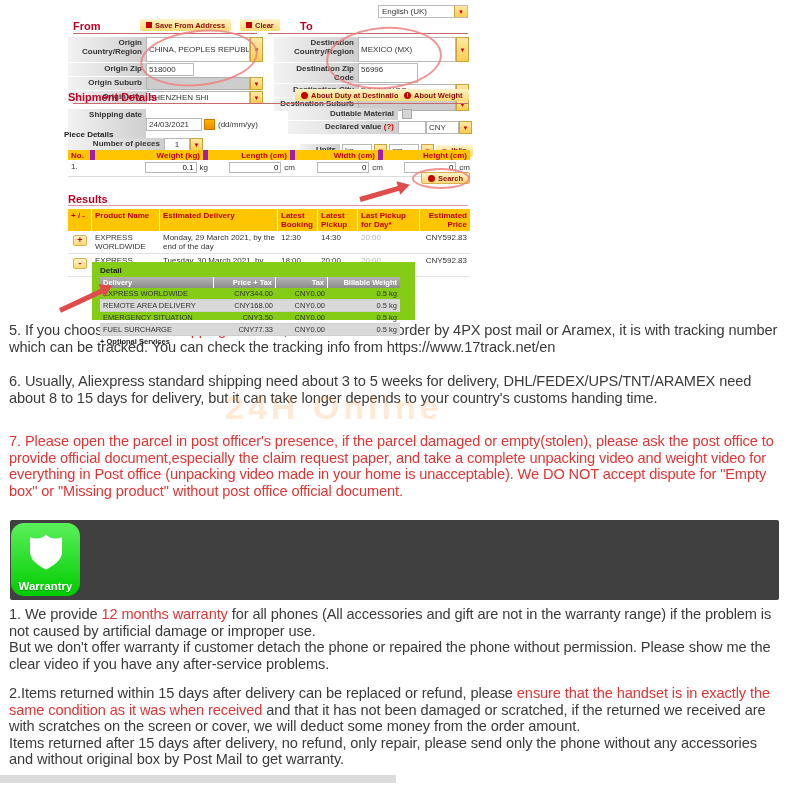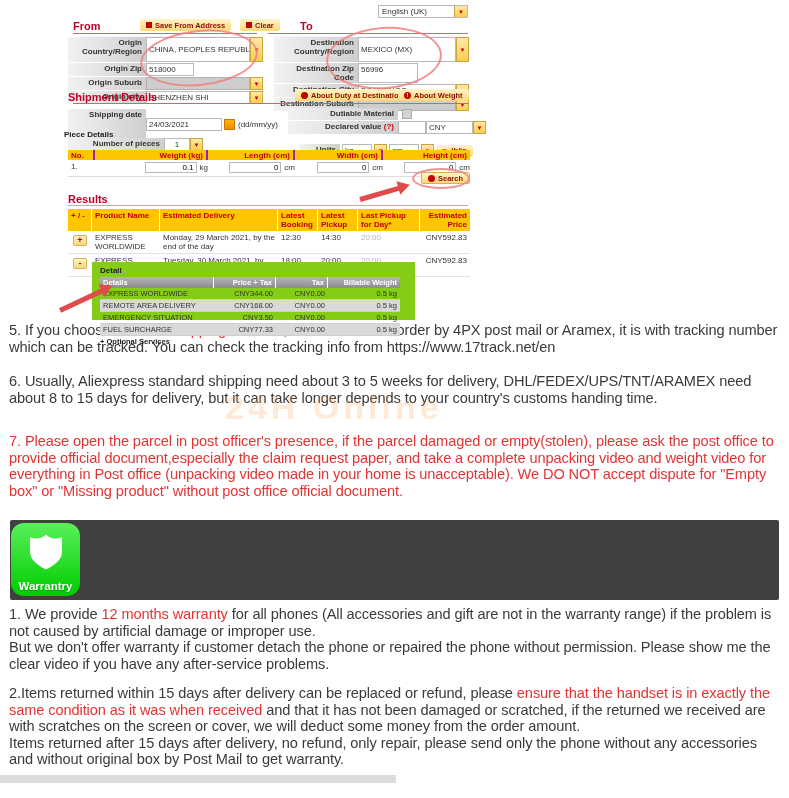--- a/index.html
+++ b/index.html
@@ -29,21 +29,21 @@
             padding:1px 4px 1px 2px; line-height:1.15; }
   .flabel.w84 { width:84px; }
   .fvalue { flex:1; background:#fff; border:1px solid #b9b9b9; padding:1px 2px; display:flex; align-items:center;
             white-space:nowrap; overflow:hidden; }
   .fvalue.gray { background:#cdcdcd; border-color:#b0b0b0; }
   .farrow { width:13px; background:linear-gradient(#ffe9a8,#fccd4e); border:1px solid #caa43c; color:#c00;
             font-size:6px; display:flex; align-items:center; justify-content:center; }
   .shortin { background:#fff; border:1px solid #b9b9b9; padding:1px 2px; }
   .secthead { position:absolute; left:68px; }
   .goldrow { display:flex; background:#ffc600; color:#c00000; font-weight:bold; height:10px; align-items:center; }
-  .goldrow > div { border-right:2px solid #a21caf; padding:0 3px; height:100%; display:flex; align-items:center; }
+  .goldrow > div { border-right:5px solid #a21caf; padding:0 3px; height:100%; display:flex; align-items:center; }
   .cal-ico { width:11px; height:11px; background:linear-gradient(#ffb300,#f08a00); border:1px solid #c87a00;
              display:inline-block; }
   .chk { width:10px; height:10px; background:#d4d4d4; border:1px solid #a8a8a8; display:inline-block; }
 
   .ptable { position:absolute; left:68px; top:150px; width:402px; }
   .pcells > div:nth-child(1){ width:27px; }
   .pcells > div:nth-child(2){ width:113px; justify-content:flex-end; }
   .pcells > div:nth-child(3){ width:87px; justify-content:flex-end; }
   .pcells > div:nth-child(4){ width:88px; justify-content:flex-end; }
   .pcells > div:nth-child(5){ width:87px; justify-content:flex-end; border-right:none; }
@@ -186,33 +186,33 @@
     <span>About Duty at Destination</span>
   </button>
   <button class="tanbtn" style="position:absolute;left:398px;top:89px;border:none;cursor:pointer;">
     <span class="ico-ci">!</span>
     <span>About Weight</span>
   </button>
   <div class="rule" style="left:73px;top:103px;width:395px;"></div>
 
   <div style="position:absolute;left:68px;top:109px;width:210px;display:flex;align-items:center;">
     <div class="flabel" style="height:30px;">Shipping date</div>
-    <div class="shortin" style="width:76px;height:13px;">24/03/2021</div>
+    <div class="shortin" style="width:56px;height:13px;">24/03/2021</div>
     <span class="cal-ico" style="margin-left:2px;"></span>
     <span style="margin-left:3px;">(dd/mm/yy)</span>
   </div>
 
   <div style="position:absolute;left:288px;top:108px;display:flex;align-items:center;gap:4px;">
     <div class="flabel" style="width:110px;height:12px;background:linear-gradient(90deg,#f2f2f2,#cfcfcf);">Dutiable Material</div>
     <span class="chk"></span>
   </div>
   <div style="position:absolute;left:288px;top:121px;display:flex;align-items:center;">
     <div class="flabel" style="width:110px;height:13px;"><span>Declared value </span><span style="color:#c00;">(?)</span></div>
     <div class="shortin" style="width:28px;height:13px;"></div>
-    <div class="shortin" style="width:47px;height:13px;">CNY</div>
+    <div class="shortin" style="width:33px;height:13px;">CNY</div>
     <div class="farrow" style="height:13px;">▼</div>
   </div>
 
   <span style="position:absolute;left:64px;top:130px;font-weight:bold;color:#222;">Piece Details</span>
   <div style="position:absolute;left:68px;top:138px;display:flex;align-items:center;">
     <div class="flabel" style="width:96px;height:13px;">Number of pieces</div>
     <div class="shortin" style="width:26px;height:13px;text-align:center;">1</div>
     <div class="farrow" style="height:13px;">▼</div>
   </div>
   <div style="position:absolute;left:300px;top:144px;display:flex;align-items:center;gap:2px;">
@@ -295,21 +295,21 @@
       <div>20:00</div>
       <div class="dim">20:00</div>
       <div>CNY592.83</div>
     </div>
   </div>
 
   <div class="detail">
     <div class="dt-title">Detail</div>
     <div class="dtable">
       <div class="dhead dcols">
-        <div>Details</div>
+        <div>Delivery</div>
         <div>Price + Tax</div>
         <div>Tax</div>
         <div>Billable Weight</div>
       </div>
       <div class="drow dcols">
         <div>EXPRESS WORLDWIDE</div>
         <div>CNY344.00</div>
         <div>CNY0.00</div>
         <div>0.5 kg</div>
       </div>

